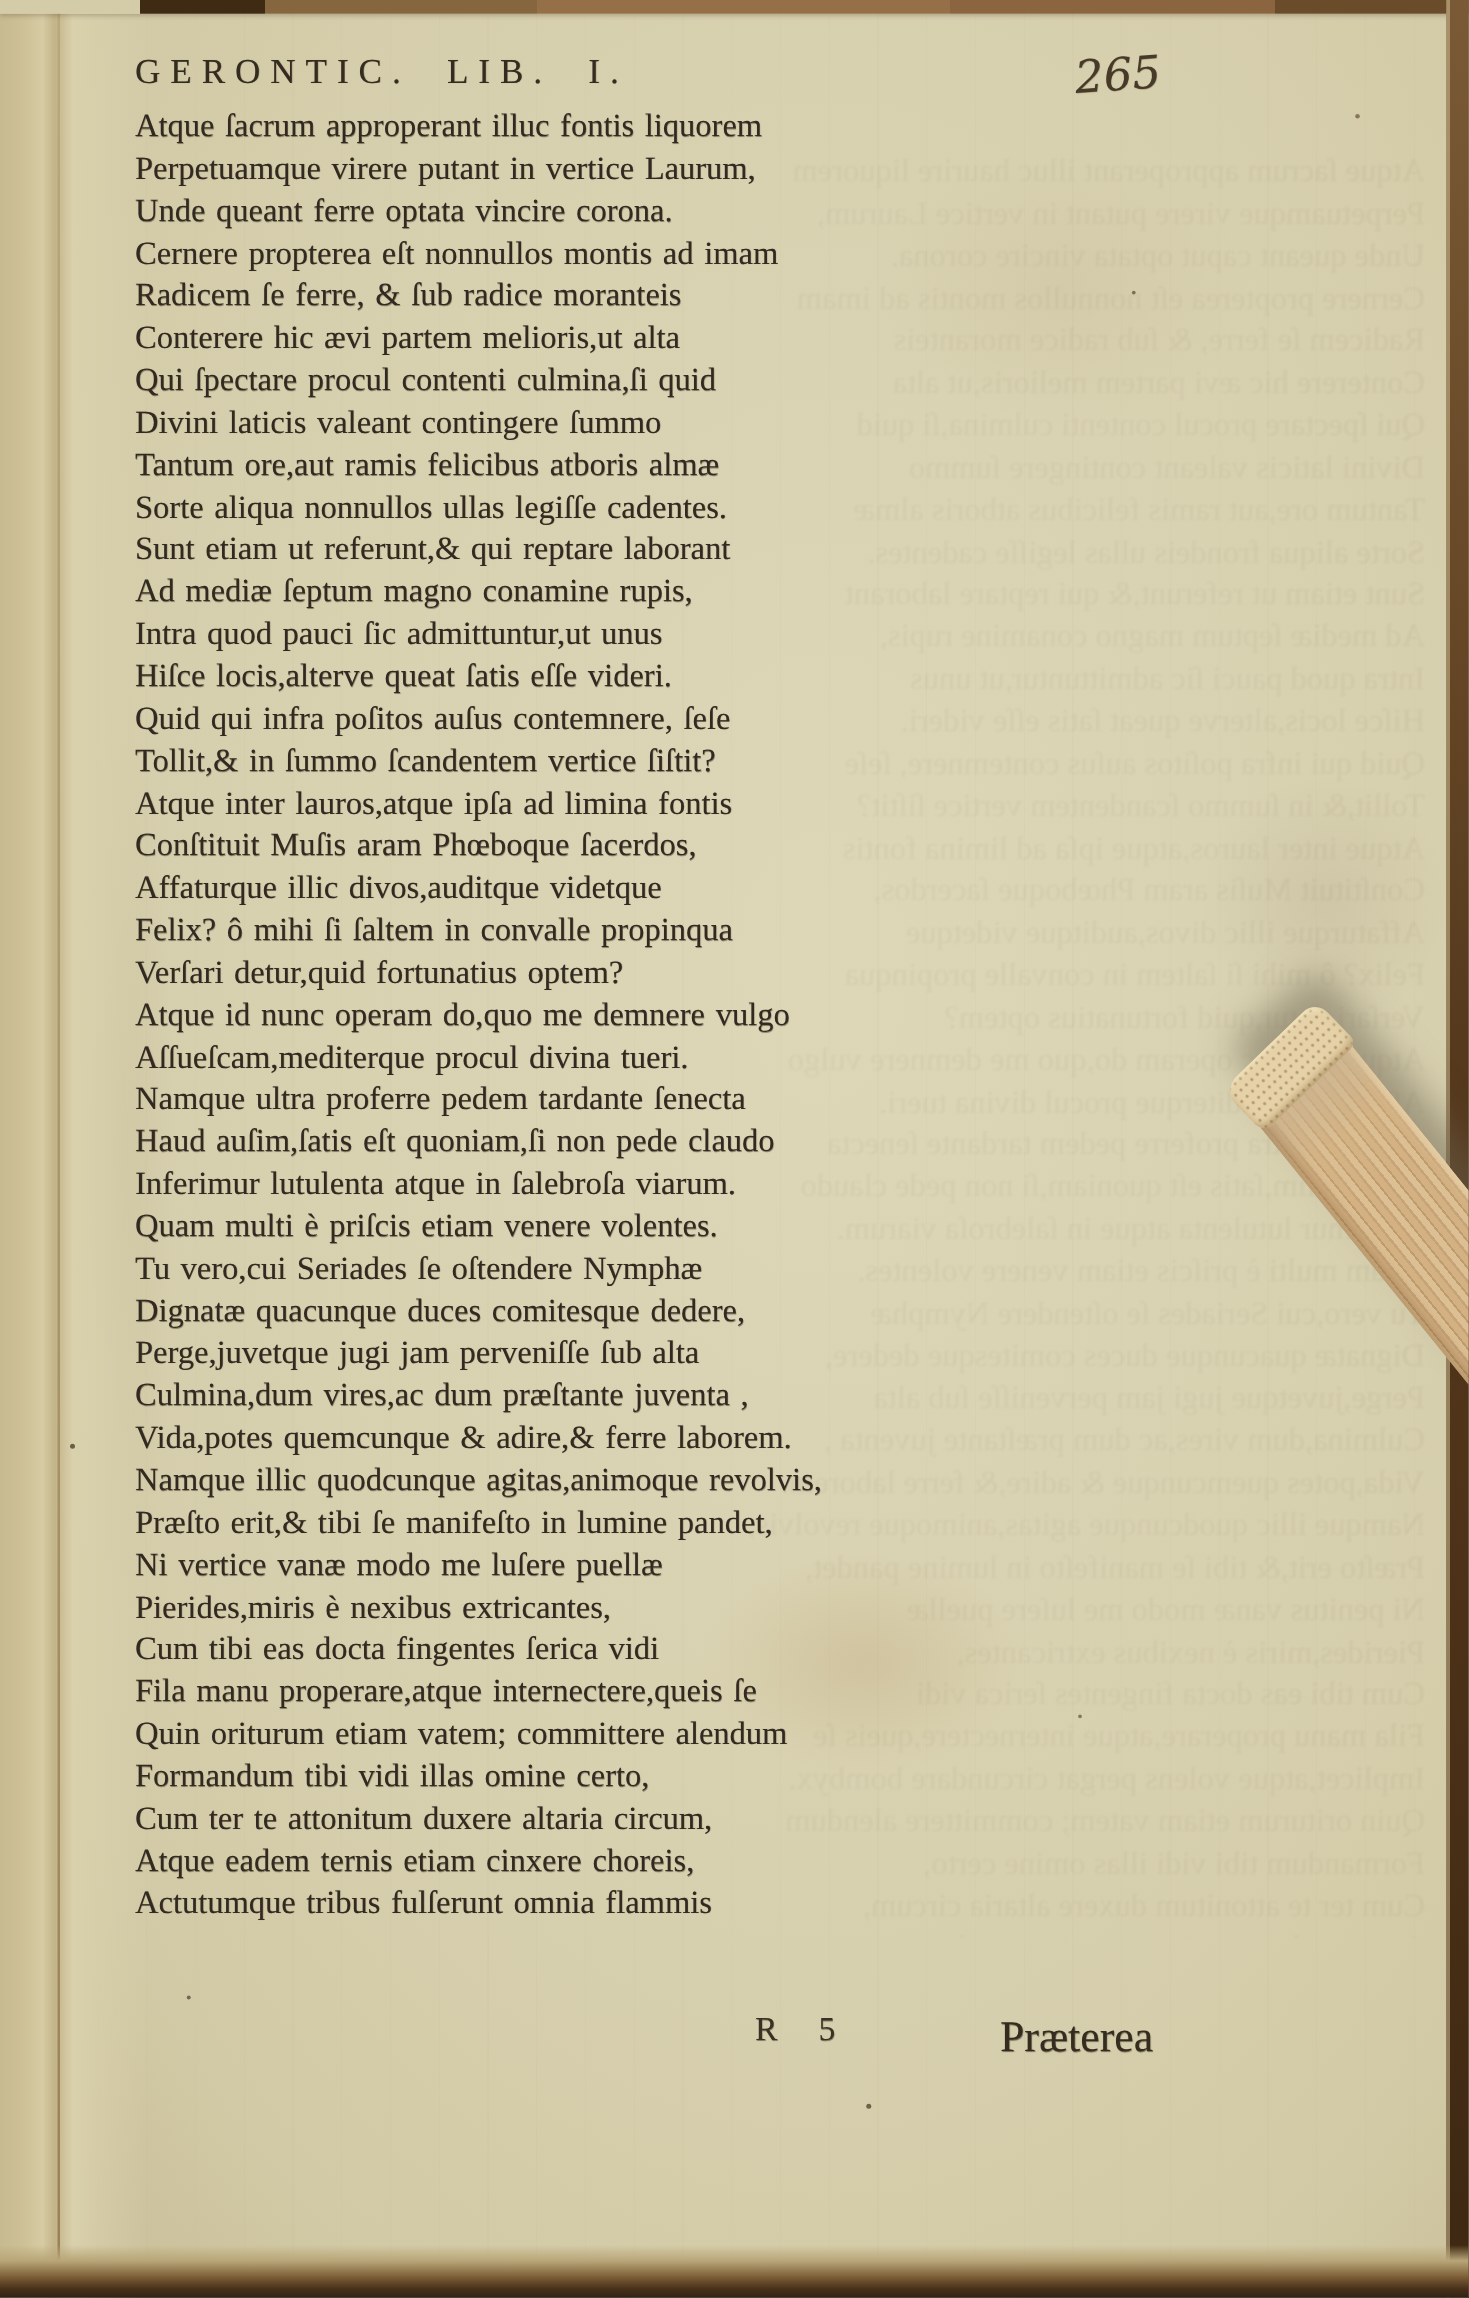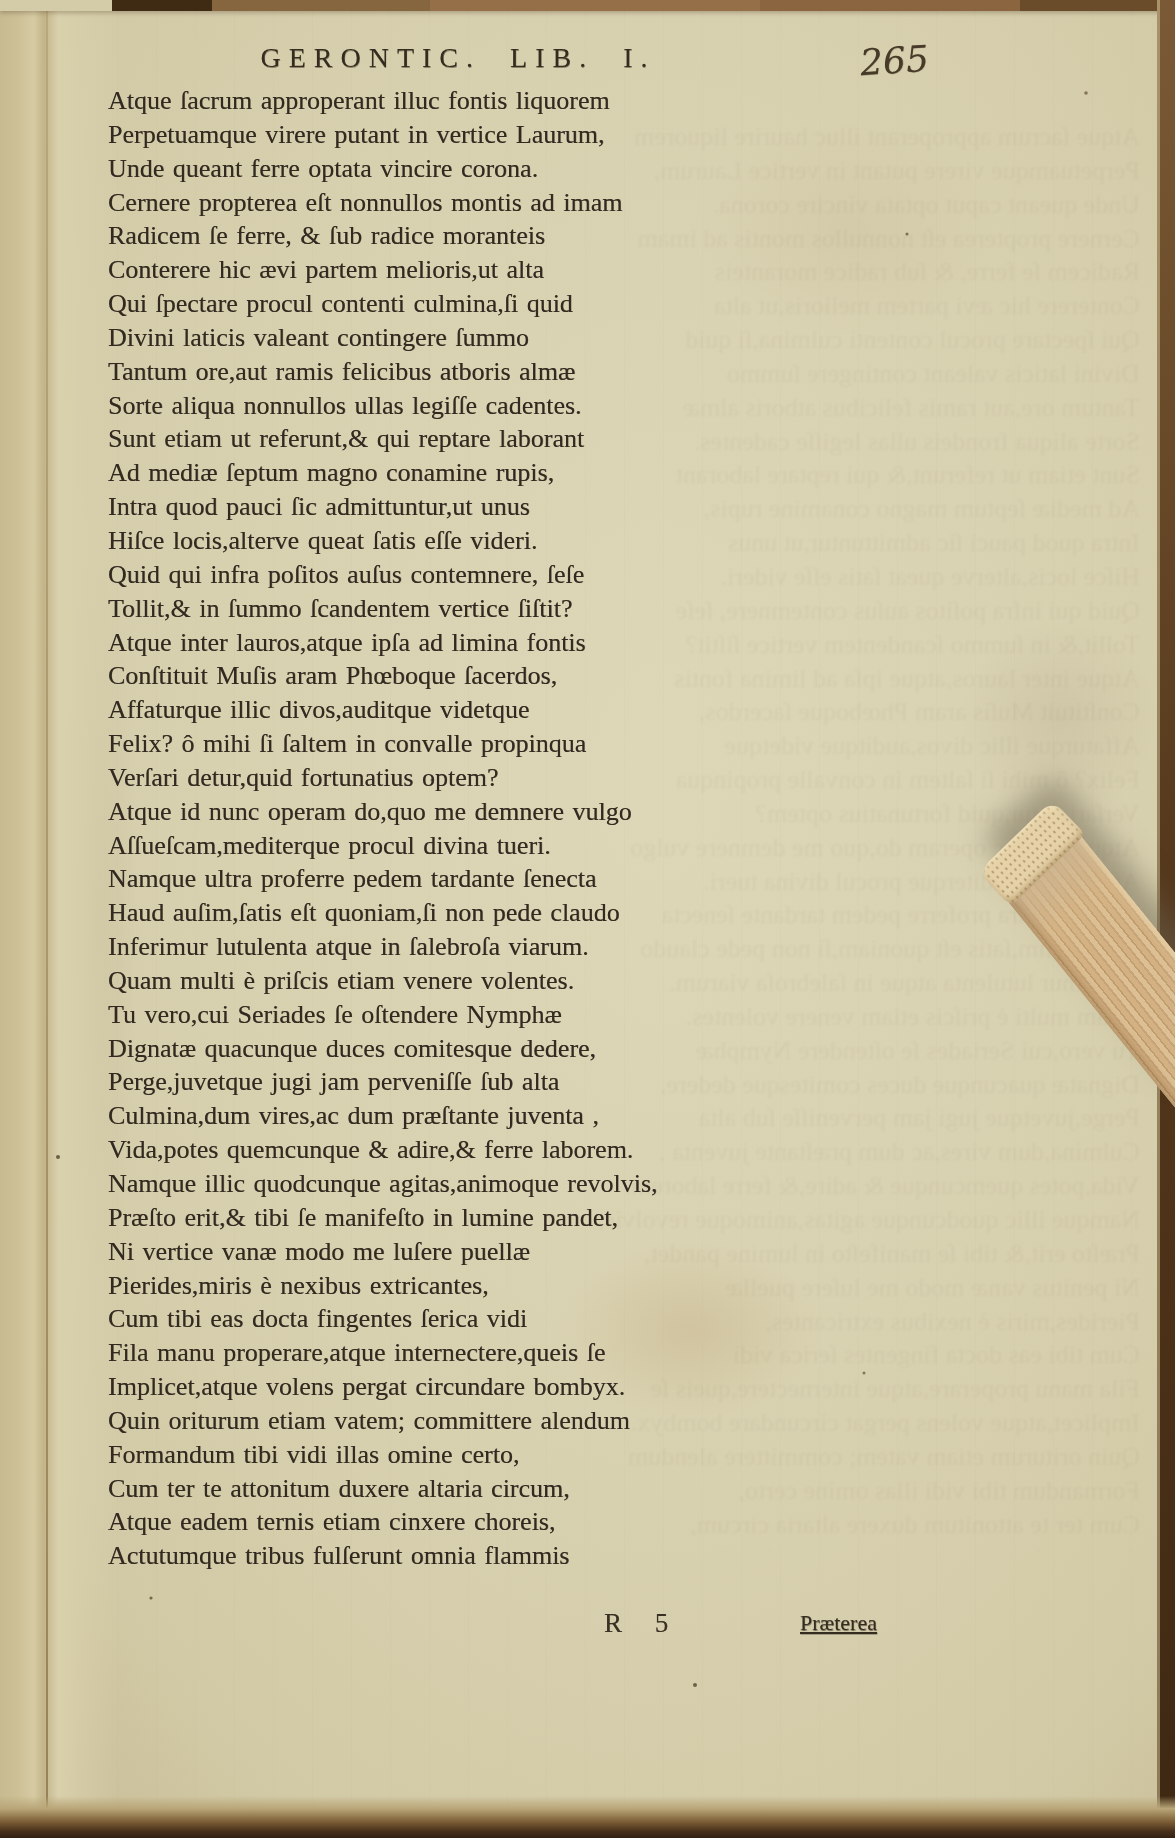--- a/index.html
+++ b/index.html
@@ -41,32 +41,32 @@
     box-shadow:57px 1156px 0 1px #453a26, 431px 779px 0 .5px #5a4c34,
       694px 1684px 0 1px #4a3e2a, 906px 233px 0 .5px #60513a,
       1085px 92px 0 .8px #6b5a40, 150px 1597px 0 .6px #554634,
       863px 1372px 0 .5px #6a5a40;}
   
   .ghost{position:absolute;left:480px;top:120px;width:660px;height:1430px;z-index:1;
     transform:scaleX(-1);opacity:.055;filter:blur(1px);color:#5a4a30;
     font-size:26px;line-height:33.85px;white-space:nowrap;overflow:hidden;pointer-events:none;}
   
   .running-header{position:absolute;left:108px;top:42px;width:700px;z-index:4;
-    text-align:center;font-size:28px;letter-spacing:8px;word-spacing:14px;color:#352c20;
+    font-size:28px;letter-spacing:8px;word-spacing:14px;color:#352c20;
     text-shadow:.4px .5px .6px rgba(50,40,25,.45);}
   .page-number{position:absolute;left:860px;top:40px;z-index:4;
     font-family:"DejaVu Serif",serif;font-style:italic;font-size:36px;color:#473a28;
     transform:rotate(-4deg);text-shadow:.3px .4px .7px rgba(60,48,30,.4);}
   .poem{position:absolute;left:108px;top:84px;width:720px;z-index:4;
     font-size:26px;line-height:33.85px;color:#322a20;white-space:nowrap;word-spacing:2px;
     text-shadow:.35px .45px .55px rgba(50,40,25,.5);}
   .sig{position:absolute;left:604px;top:1608px;z-index:4;font-size:27px;color:#3a3124;
     word-spacing:26px;text-shadow:.35px .45px .55px rgba(50,40,25,.5);}
-  .catchword{position:absolute;left:800px;top:1610px;z-index:4;font-size:22px;color:#352c20;
-    text-shadow:.5px .5px .8px rgba(50,40,25,.6);text-decoration:underline;}
+  .catchword{position:absolute;left:800px;top:1610px;z-index:4;font-size:35px;color:#352c20;
+    text-shadow:.5px .5px .8px rgba(50,40,25,.6);}
   
   .stick{position:absolute;left:1008px;top:812px;width:310px;height:98px;z-index:6;
     transform:rotate(51deg);transform-origin:30px 50%;
     border-radius:16px 4px 4px 20px;
     background:
       linear-gradient(90deg,rgba(203,180,144,.85) 0 36px,rgba(214,184,139,.25) 90px,rgba(0,0,0,0) 140px),
       repeating-linear-gradient(180deg,#dcbf93 0 5px,#c6a478 5px 7px,#d3b183 7px 12px,#bf9c6e 12px 13.5px);
     box-shadow:-26px -20px 28px rgba(108,98,78,.5), inset 0 -7px 10px rgba(120,80,40,.35), inset 0 4px 6px rgba(245,225,185,.5);}
   .stick-end{position:absolute;left:-4px;top:-3px;width:48px;height:104px;z-index:7;
     transform:rotate(-5deg);border-radius:14px 8px 10px 16px;
@@ -171,21 +171,20 @@
       <div>Dignatæ quacunque duces comitesque dedere,</div>
       <div>Perge,juvetque jugi jam perveniſſe ſub alta</div>
       <div>Culmina,dum vires,ac dum præſtante juventa ,</div>
       <div>Vida,potes quemcunque &amp; adire,&amp; ferre laborem.</div>
       <div>Namque illic quodcunque agitas,animoque revolvis,</div>
       <div>Præſto erit,&amp; tibi ſe manifeſto in lumine pandet,</div>
       <div>Ni vertice vanæ modo me luſere puellæ</div>
       <div>Pierides,miris è nexibus extricantes,</div>
       <div>Cum tibi eas docta fingentes ſerica vidi</div>
       <div>Fila manu properare,atque internectere,queis ſe</div>
-      <div>Implicet,atque volens pergat circundare bombyx.</div>
       <div>Quin oriturum etiam vatem; committere alendum</div>
       <div>Formandum tibi vidi illas omine certo,</div>
       <div>Cum ter te attonitum duxere altaria circum,</div>
       <div>Atque eadem ternis etiam cinxere choreis,</div>
       <div>Actutumque tribus fulſerunt omnia flammis</div>
     </div>
 
   <div class="sig">R 5</div>
   <div class="catchword">Præterea</div>
 

